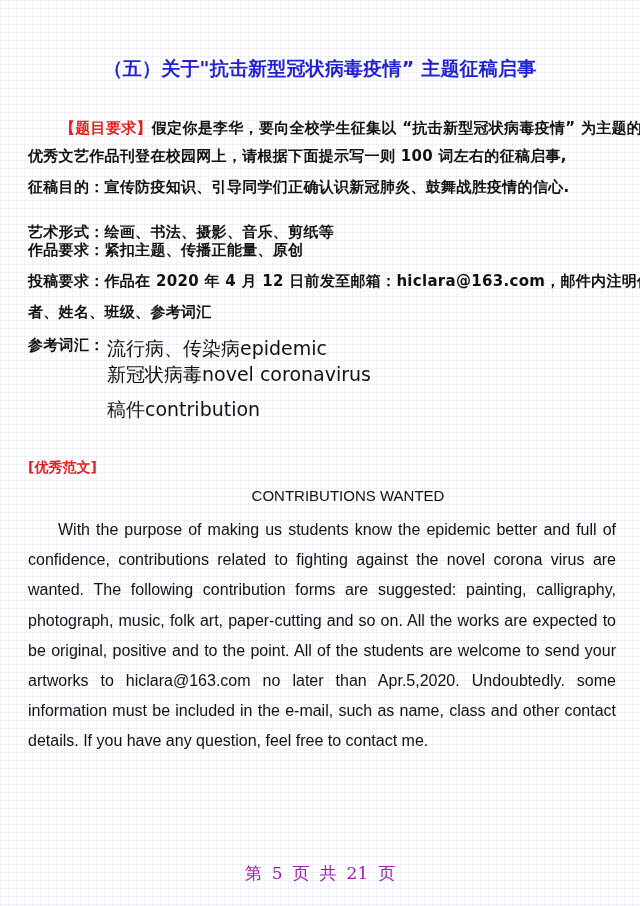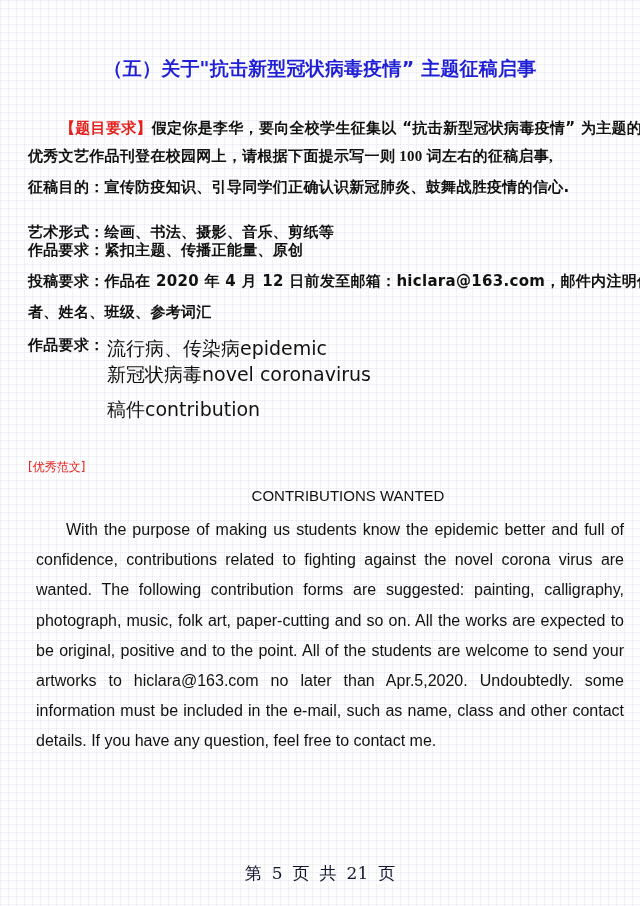--- a/index.html
+++ b/index.html
@@ -17,53 +17,53 @@
   .title {
     left: 0; width: 640px; top: 56px; text-align: center;
     font-size: 19px; font-weight: bold; color: #1f1fd6; letter-spacing: 0.2px;
   }
   .cn {
     left: 28px; font-size: 15px; font-weight: bold; color: #111; letter-spacing: 0.3px;
   }
   .red { color: #e3201b; }
   .vocab { left: 107px; font-size: 19px; font-weight: normal; }
   .essay-head {
-    left: 28px; top: 459px; font-size: 12px; font-weight: normal; color: #e3201b; text-align: right;
+    left: 28px; top: 459px; font-size: 14px; font-weight: bold; color: #e3201b; text-align: right;
   }
   .essay-title {
     left: 0; width: 640px; top: 487px; text-align: center;
     font-family: "Liberation Sans", sans-serif; font-size: 15px; color: #111; margin-left: 28px;
   }
   .essay {
-    position: absolute; left: 36px; width: 588px; top: 515px;
+    position: absolute; left: 28px; width: 588px; top: 515px;
     font-family: "Liberation Sans", sans-serif; font-size: 16px; line-height: 30.2px;
     text-align: justify; text-indent: 30px; color: #111;
   }
   .footer {
     left: 0; width: 640px; top: 862px; text-align: center;
-    font-family: "DejaVu Serif", serif; font-size: 17px; color: #0f172a; word-spacing: 4px;
+    font-family: "DejaVu Serif", serif; font-size: 17px; color: #a21caf; word-spacing: 4px;
   }
   .footer span { margin: 0 5px; }
 </style>
 </head>
 <body>
 
 <div class="abs title">（五）关于"抗击新型冠状病毒疫情” 主题征稿启事</div>
 
 <div class="abs cn" style="top:119px;margin-left:32px;"><span class="red">【题目要求】</span><span>假定你是李华，要向全校学生征集以 “抗击新型冠状病毒疫情” 为主题的</span></div>
-<div class="abs cn" style="top:147px;font-family:Liberation Serif, serif;">优秀文艺作品刊登在校园网上，请根据下面提示写一则 100 词左右的征稿启事,</div>
+<div class="abs cn" style="top:147px;">优秀文艺作品刊登在校园网上，请根据下面提示写一则 100 词左右的征稿启事,</div>
 
 <div class="abs cn" style="top:178px;">征稿目的：宣传防疫知识、引导同学们正确认识新冠肺炎、鼓舞战胜疫情的信心.</div>
 <div class="abs cn" style="top:223px;">艺术形式：绘画、书法、摄影、音乐、剪纸等</div>
 <div class="abs cn" style="top:241px;">作品要求：紧扣主题、传播正能量、原创</div>
 
 <div class="abs cn" style="top:272px;">投稿要求：作品在 2020 年 4 月 12 日前发至邮箱：hiclara@163.com，邮件内注明作</div>
 <div class="abs cn" style="top:303px;">者、姓名、班级、参考词汇</div>
 
-<div class="abs cn" style="top:336px;">作品要求：</div>
+<div class="abs cn" style="top:336px;">参考词汇：</div>
 <div class="abs vocab" style="top:336px;">流行病、传染病epidemic</div>
 <div class="abs vocab" style="top:362px;">新冠状病毒novel coronavirus</div>
 <div class="abs vocab" style="top:397px;">稿件contribution</div>
 
 <div class="abs essay-head">[优秀范文]</div>
 <div class="abs essay-title">CONTRIBUTIONS WANTED</div>
 <div class="essay">With the purpose of making us students know the epidemic better and full of confidence, contributions related to fighting against the novel corona virus are wanted. The following contribution forms are suggested: painting, calligraphy, photograph, music, folk art, paper-cutting and so on. All the works are expected to be original, positive and to the point. All of the students are welcome to send your artworks to hiclara@163.com no later than Apr.5,2020. Undoubtedly. some information must be included in the e-mail, such as name, class and other contact details. If you have any question, feel free to contact me.</div>
 
 <div class="abs footer"><span>第</span><span>5</span><span>页</span><span>共</span><span>21</span><span>页</span></div>
 

